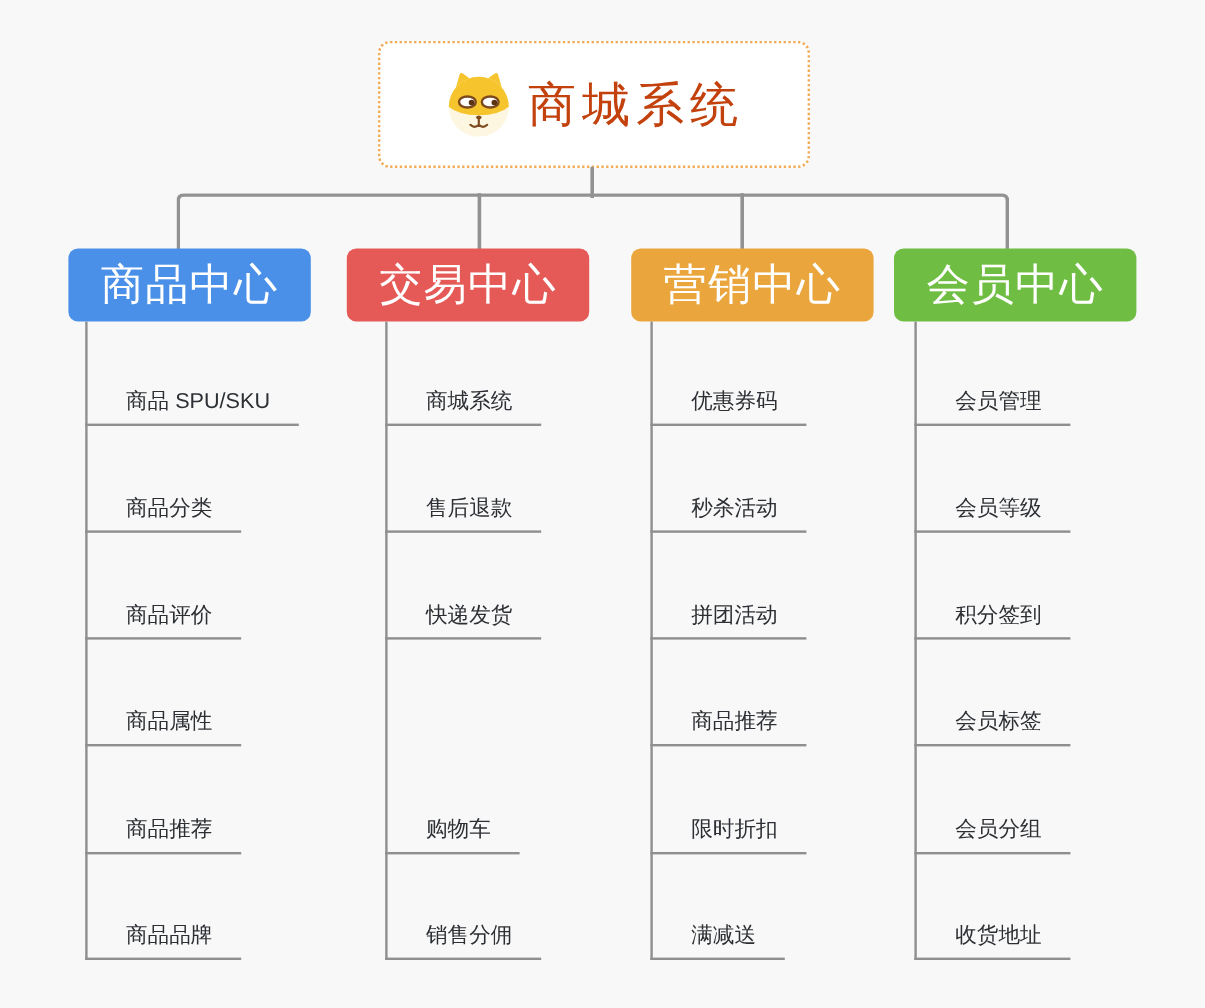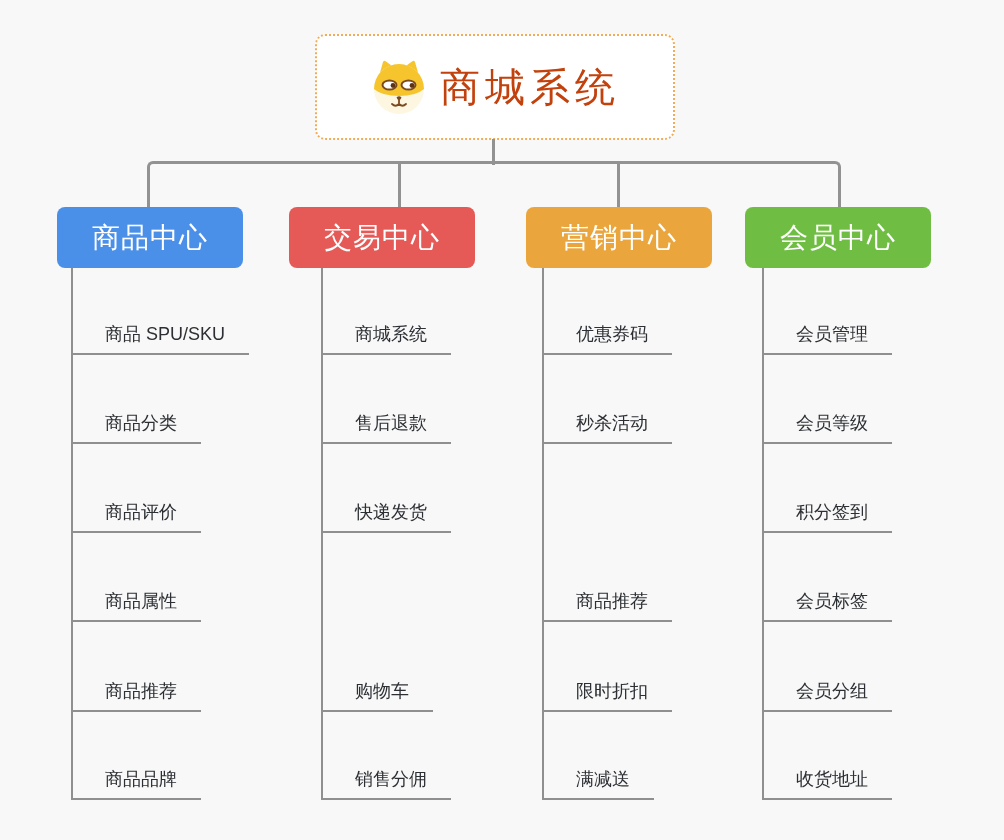--- a/index.html
+++ b/index.html
@@ -56,27 +56,27 @@
     border-top-right-radius: 6px;
   }
   .root-drop  { left: 492px; top: 139px; width: 3px; height: 26px; }
   .drop-2     { left: 398px; top: 161px; width: 3px; height: 47px; }
   .drop-3     { left: 617px; top: 161px; width: 3px; height: 47px; }
 
   
   .branch-box {
     position: absolute;
     top: 207px;
-    width: 186px; height: 61px;
+    width: 202px; height: 61px;
     border-radius: 8px;
     display: flex;
     align-items: center;
     justify-content: center;
     color: #ffffff;
-    font-size: 28px;
+    font-size: 36px;
     letter-spacing: 1px;
     cursor: default;
   }
   .b0 { left: 57px; }
   .b1 { left: 289px; }
   .b2 { left: 526px; }
   .b3 { left: 745px; }
 
   
   .spine {
@@ -165,20 +165,21 @@
   <div class="leaf c0 r5">商品品牌</div>
 
   <div class="leaf c1 r0">商城系统</div>
   <div class="leaf c1 r1">售后退款</div>
   <div class="leaf c1 r2">快递发货</div>
   <div class="leaf c1 r4">购物车</div>
   <div class="leaf c1 r5">销售分佣</div>
 
   <div class="leaf c2 r0">优惠券码</div>
   <div class="leaf c2 r1">秒杀活动</div>
+  <div class="leaf c2 r2">拼团活动</div>
   <div class="leaf c2 r3">商品推荐</div>
   <div class="leaf c2 r4">限时折扣</div>
   <div class="leaf c2 r5">满减送</div>
 
   <div class="leaf c3 r0">会员管理</div>
   <div class="leaf c3 r1">会员等级</div>
   <div class="leaf c3 r2">积分签到</div>
   <div class="leaf c3 r3">会员标签</div>
   <div class="leaf c3 r4">会员分组</div>
   <div class="leaf c3 r5">收货地址</div>

